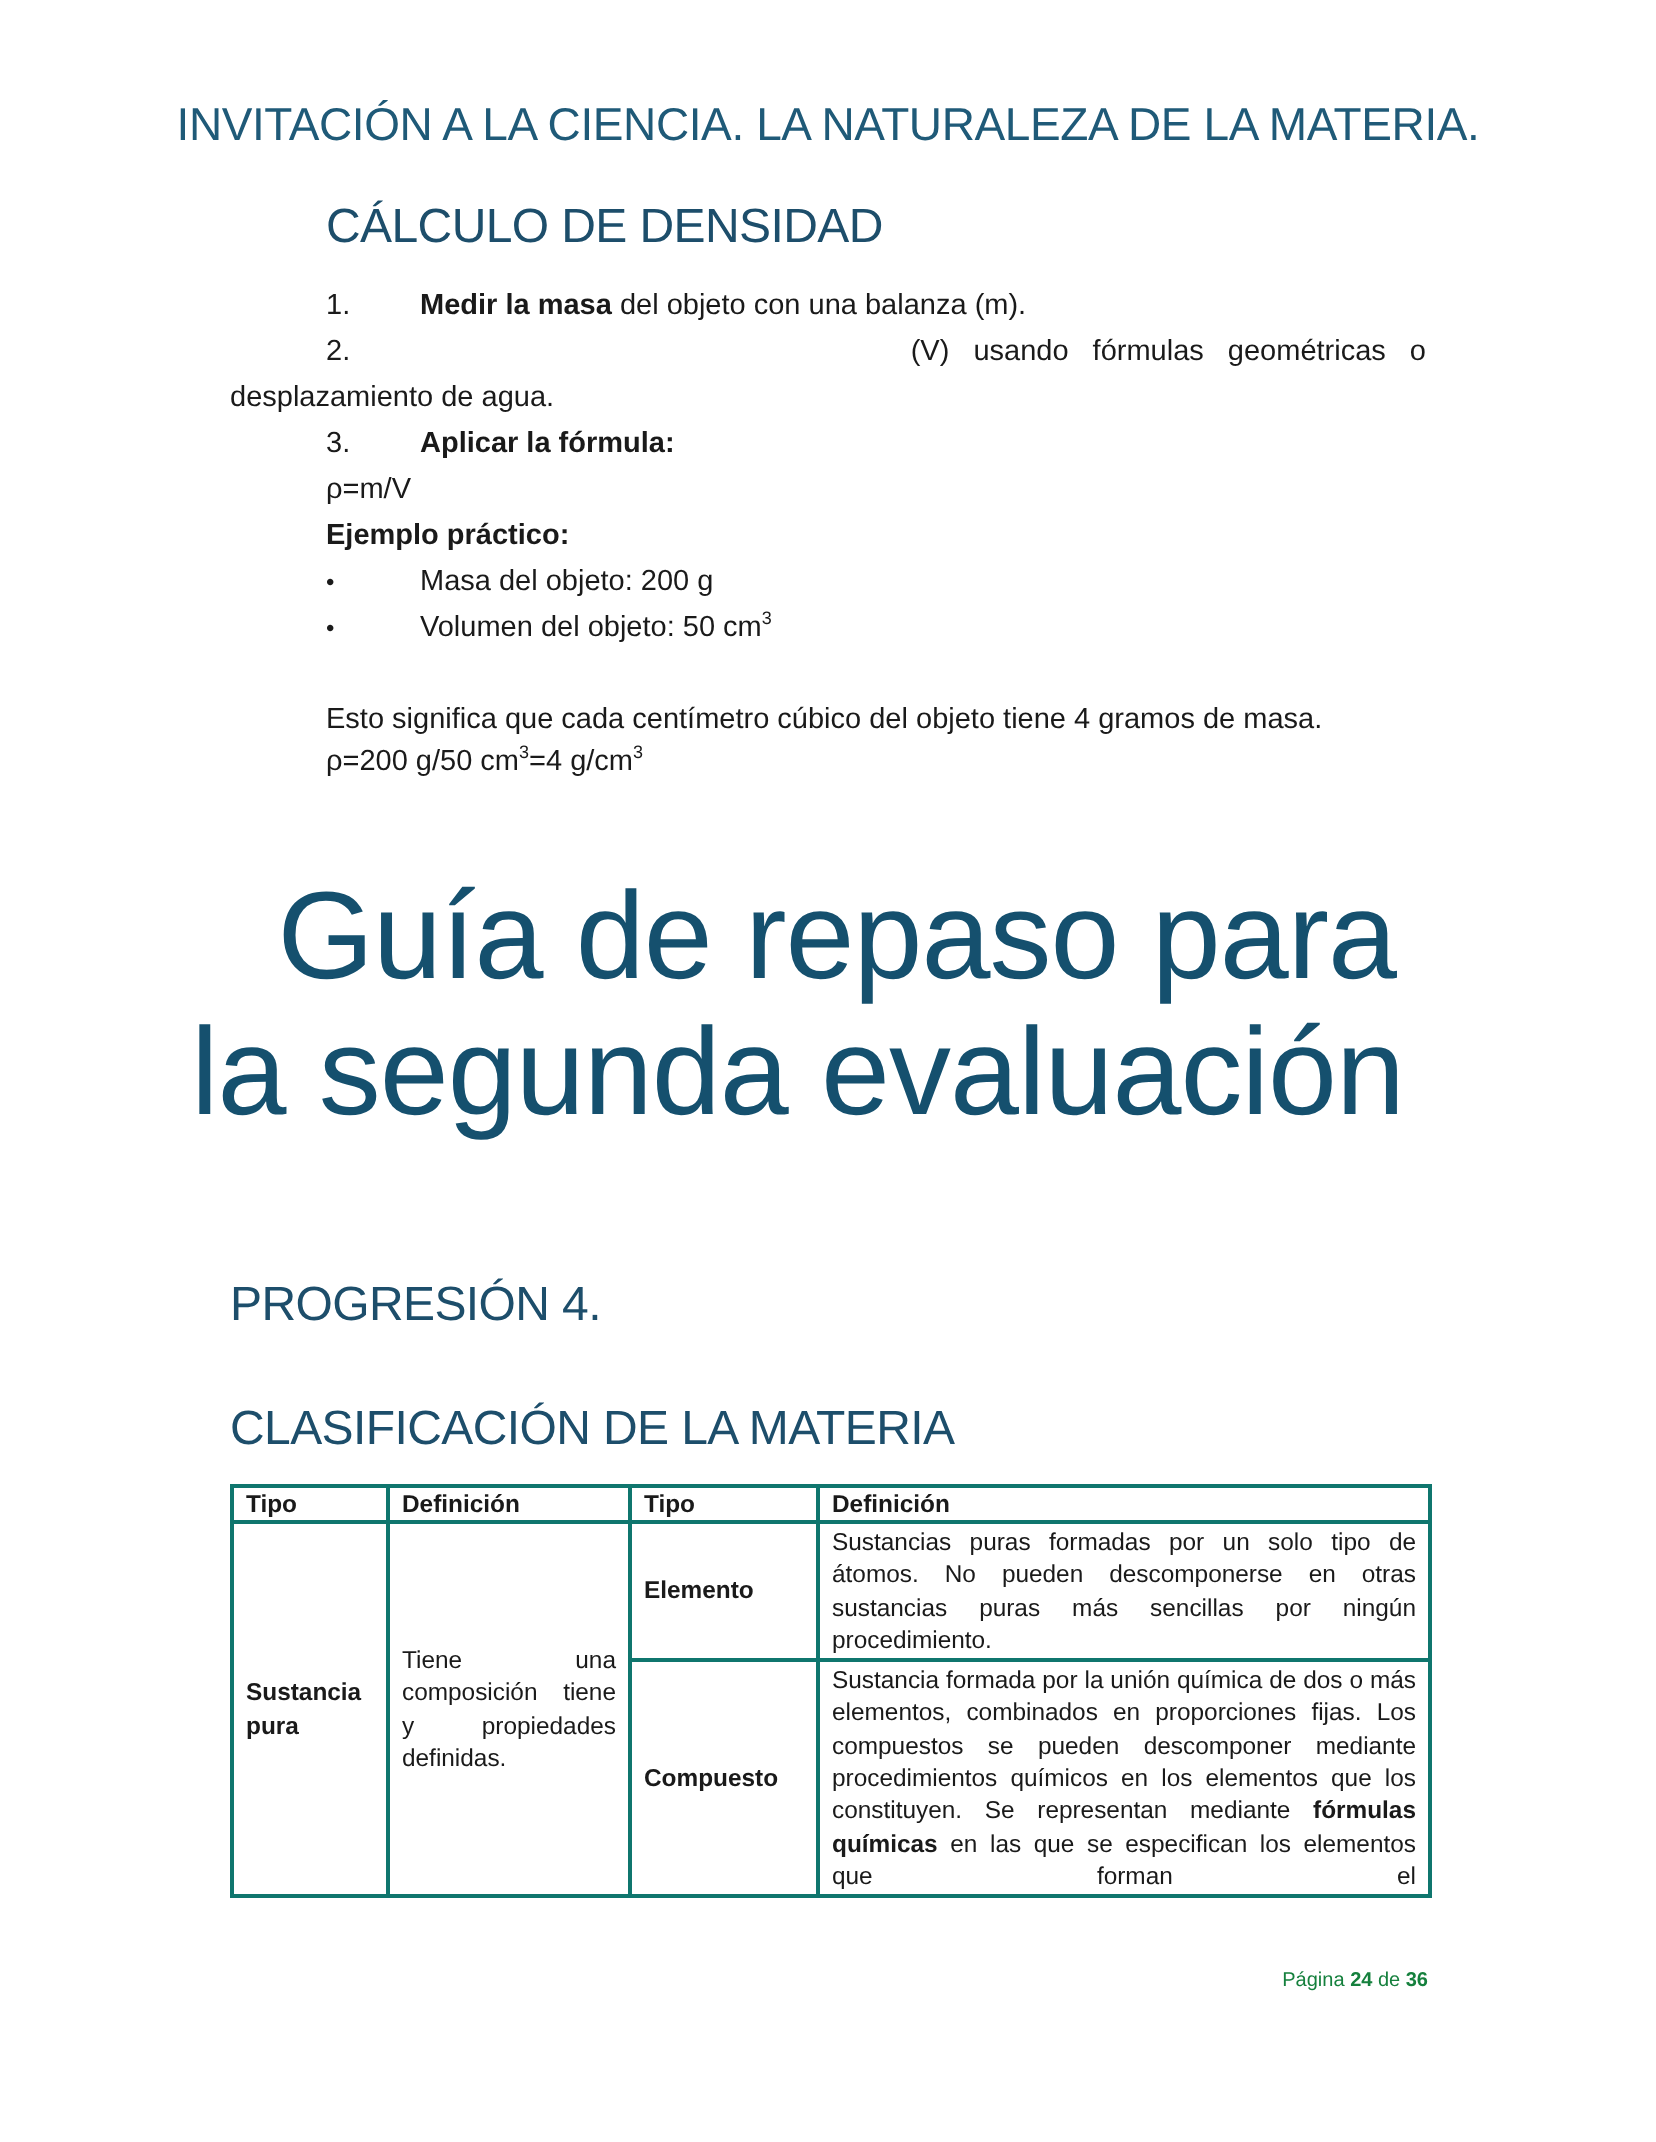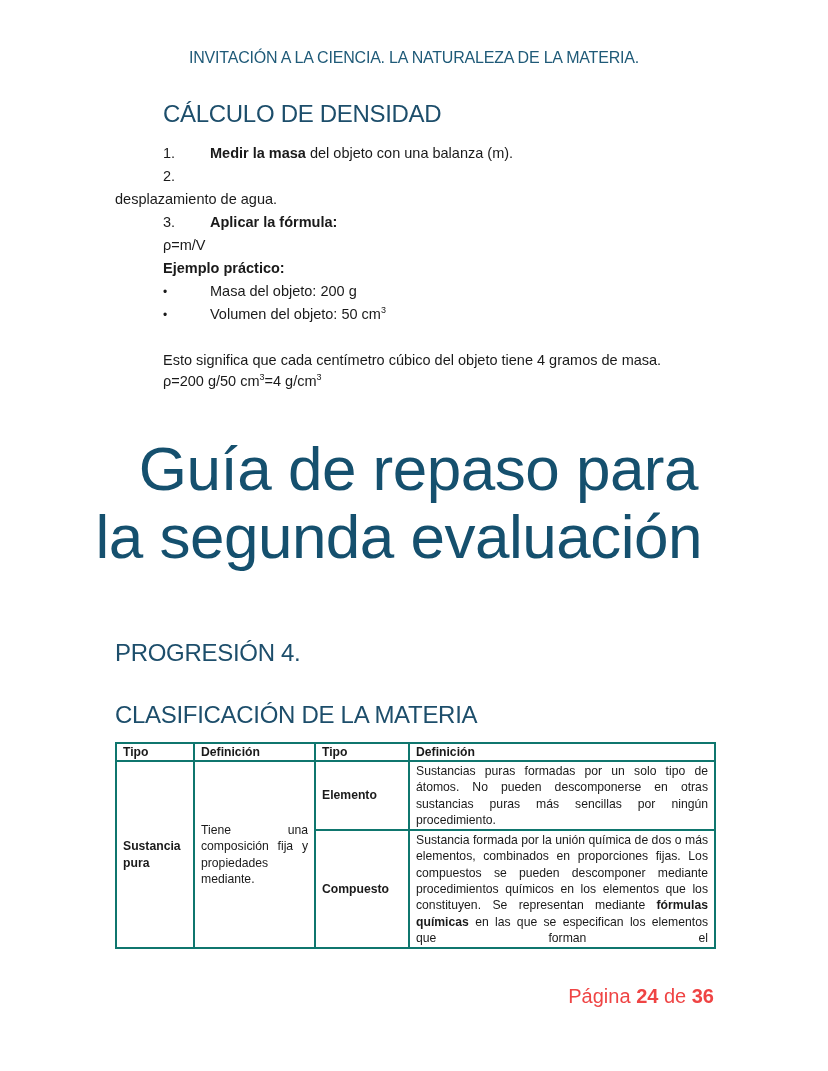--- a/index.html
+++ b/index.html
@@ -14,21 +14,21 @@
       overflow: hidden;
       font-family: "Liberation Sans", sans-serif;
       color: #1a1a1a;
     }
     .page-header {
       position: absolute;
       top: 49px;
       left: 0;
       width: 828px;
       text-align: center;
-      font-size: 16px;
+      font-size: 23px;
       color: #1f5a78;
       letter-spacing: -0.2px;
       font-family: "Liberation Sans", sans-serif;
     }
     .h-section {
       position: absolute;
       font-size: 24px;
       color: #1d4e6b;
       font-family: "Liberation Sans", sans-serif;
       letter-spacing: -0.3px;
@@ -81,38 +81,39 @@
       font-weight: bold;
       padding: 0 6px;
       line-height: 16px;
     }
     .vmid { vertical-align: middle !important; }
     .just { text-align: justify; margin-left: 18px; }
     .page-footer {
       position: absolute;
       top: 985px;
       right: 114px;
-      font-size: 20px;
-      color: #ef4444;
+      font-size: 10px;
+      color: #15803d;
     }
   </style>
 </head>
 <body>
 
 <div class="page-header">INVITACIÓN A LA CIENCIA. LA NATURALEZA DE LA MATERIA.</div>
 
 <div class="h-section" style="top:100px; left:163px;">CÁLCULO DE DENSIDAD</div>
 
 <div class="body-text">
   <div class="line" style="top:142px; left:163px;">
     <span class="num">1.</span><b>Medir la masa</b><span> del objeto con una balanza (m).</span>
   </div>
 
   <div class="line" style="top:165px; left:163px; width:550px; display:flex; justify-content:space-between;">
     <span class="num">2.</span>
+    <span style="word-spacing:8px; flex:1; text-align:right;"> (V) usando fórmulas geométricas o</span>
   </div>
   <div class="line" style="top:188px; left:115px;text-align:center;">desplazamiento de agua.</div>
 
   <div class="line" style="top:211px; left:163px;">
     <span class="num">3.</span><b>Aplicar la fórmula:</b>
   </div>
 
   <div class="line" style="top:234px; left:163px;">ρ=m/V</div>
 
   <div class="line" style="top:257px; left:163px;"><b>Ejemplo práctico:</b></div>
@@ -149,21 +150,21 @@
     <tr>
       <th>Tipo</th>
       <th>Definición</th>
       <th>Tipo</th>
       <th>Definición</th>
     </tr>
   </thead>
   <tbody>
     <tr style="height:64px;">
       <td rowspan="2" class="vmid"><b>Sustancia pura</b></td>
-      <td rowspan="2" class="vmid just">Tiene una composición fija y propiedades mediante.</td>
+      <td rowspan="2" class="vmid just">Tiene una composición tiene y propiedades definidas.</td>
       <td class="vmid"><b>Elemento</b></td>
       <td class="just">Sustancias puras formadas por un solo tipo de átomos. No pueden descomponerse en otras sustancias puras más sencillas por ningún procedimiento.</td>
     </tr>
     <tr style="height:114px;">
       <td class="vmid"><b>Compuesto</b></td>
       <td class="just" style="text-align-last:justify;"><span>Sustancia formada por la unión química de dos o más elementos, combinados en proporciones fijas. Los compuestos se pueden descomponer mediante procedimientos químicos en los elementos que los constituyen. Se representan mediante </span><b>fórmulas químicas</b><span> en las que se especifican los elementos que forman el</span></td>
     </tr>
   </tbody>
 </table>
 

